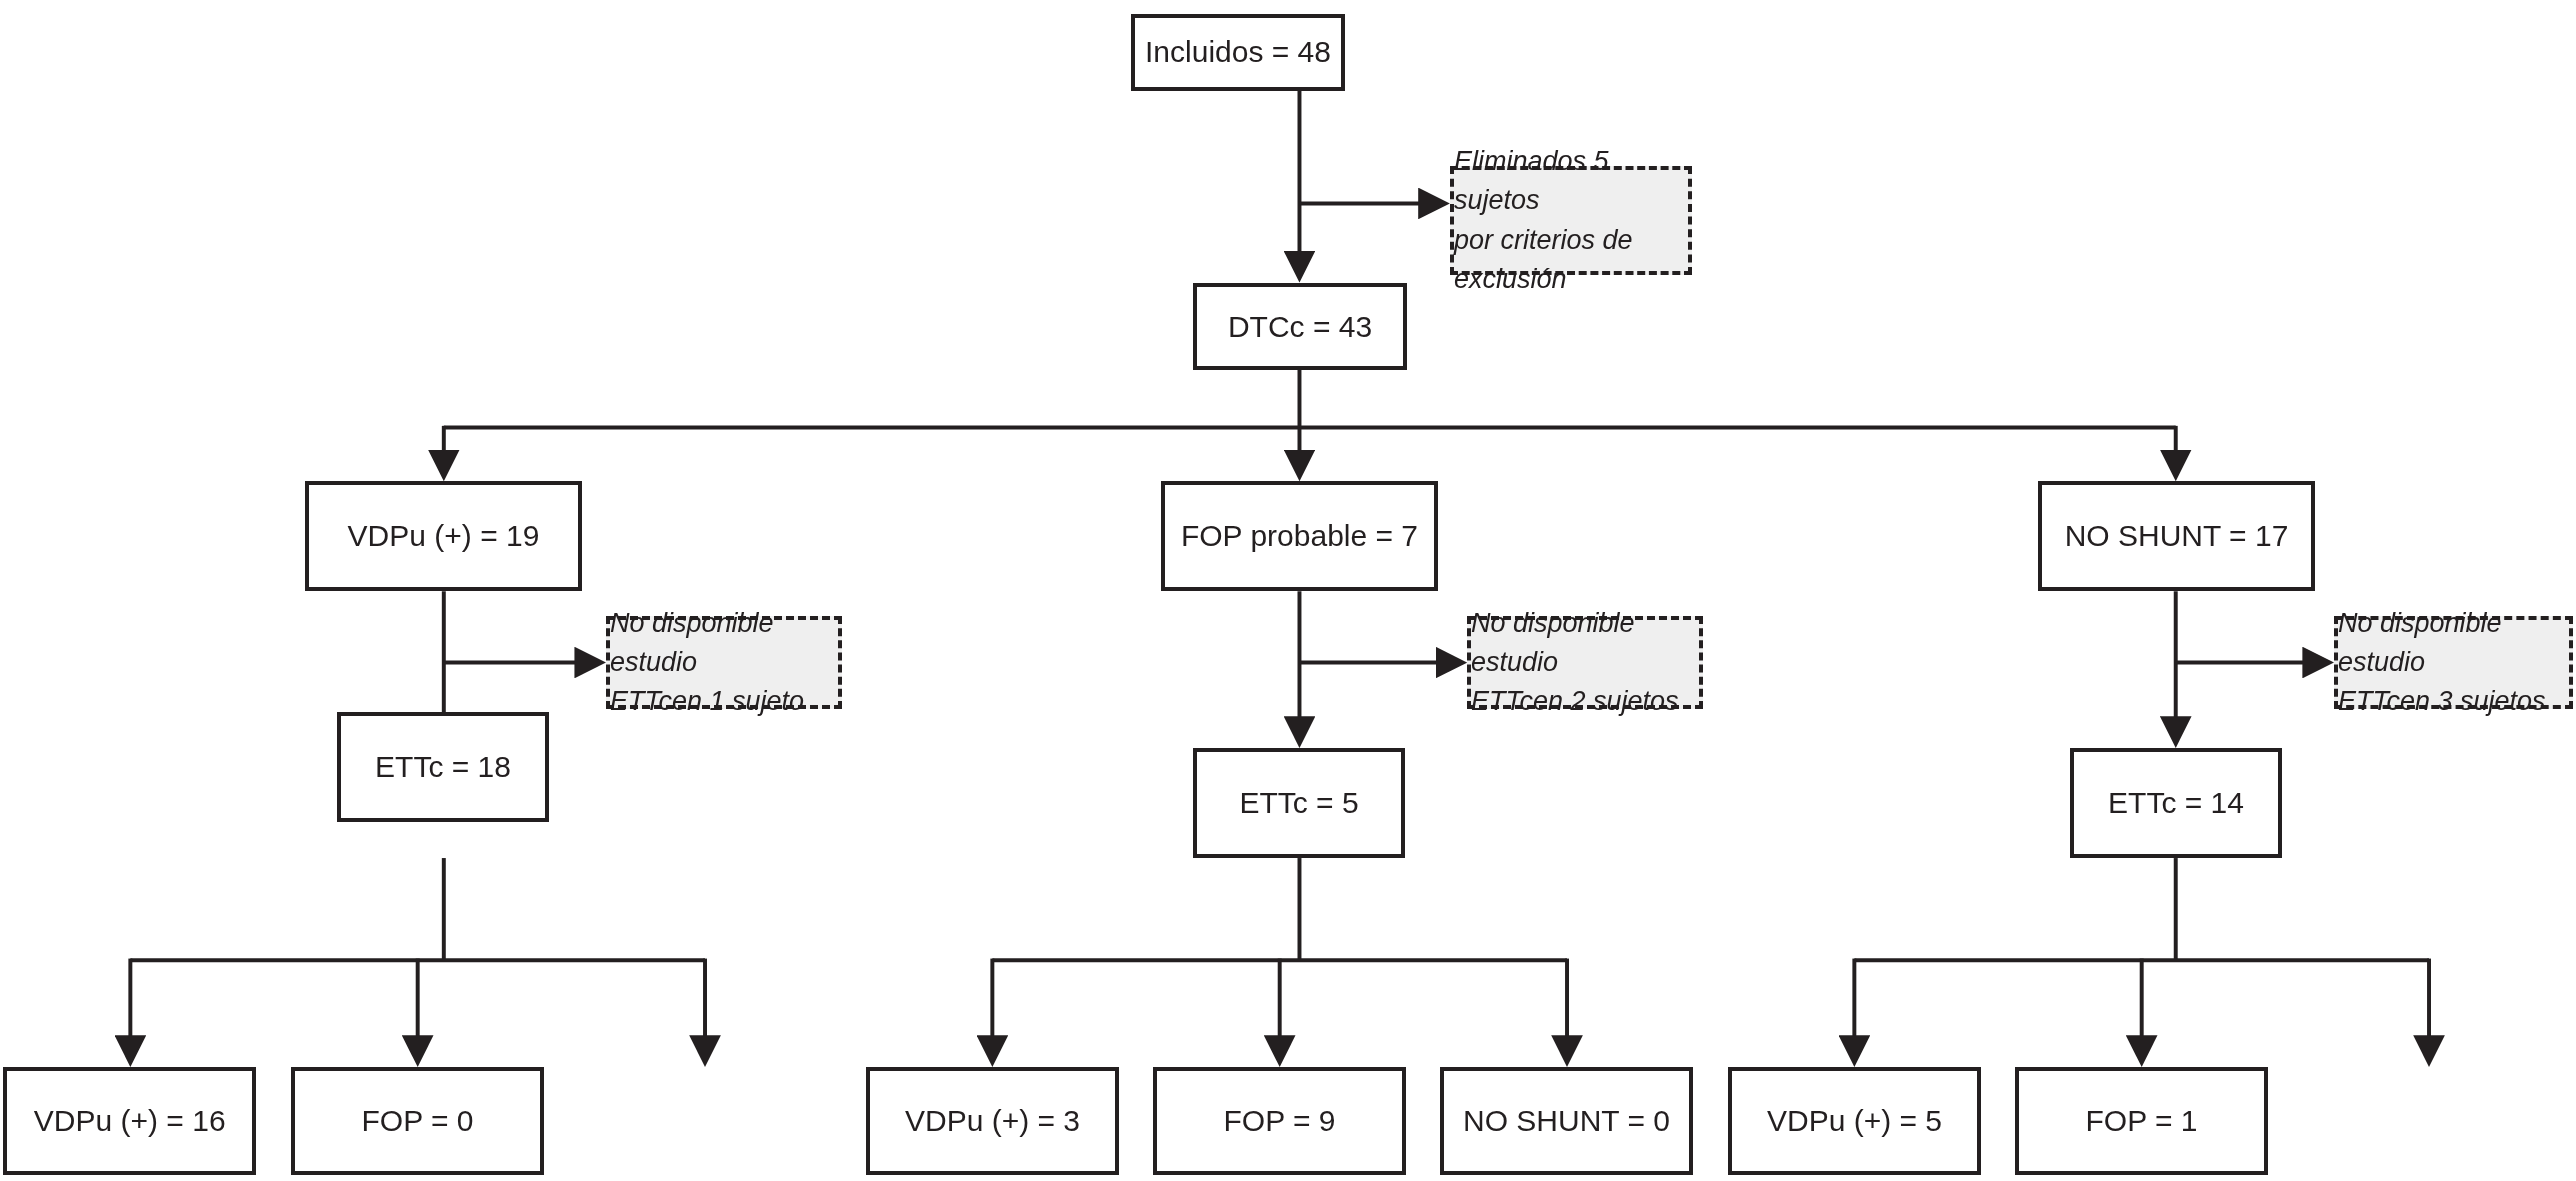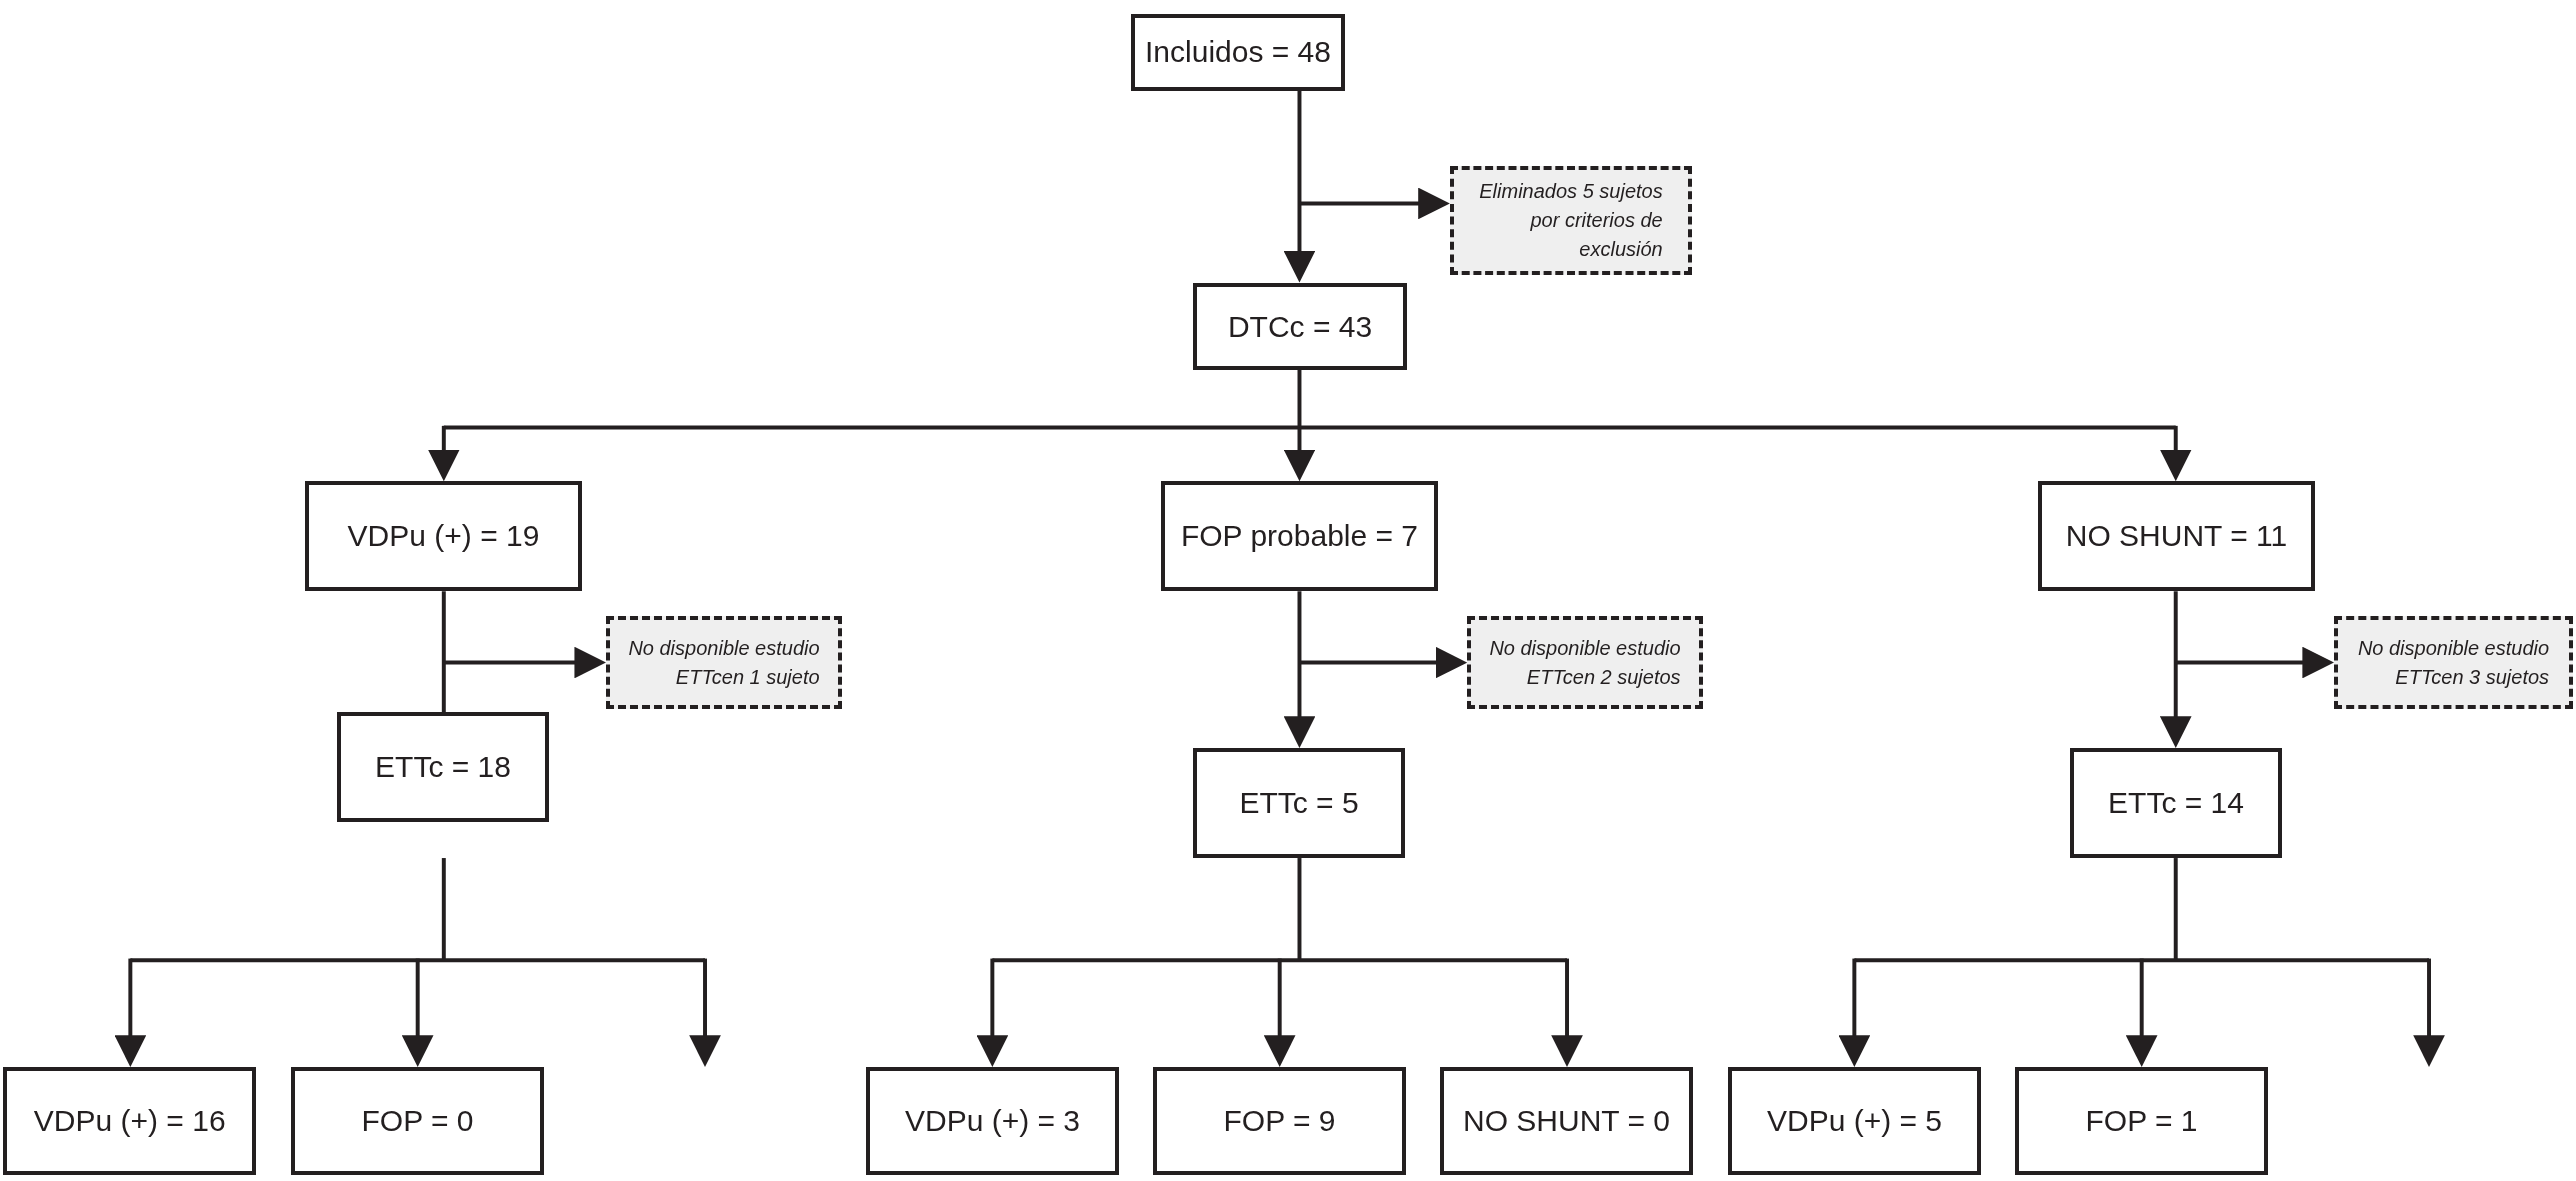--- a/index.html
+++ b/index.html
@@ -42,24 +42,24 @@
     white-space:nowrap;
   }
   .note{
     position:absolute;
     box-sizing:border-box;
     display:flex;
     align-items:center;
     justify-content:center;
     border:4px dashed var(--line);
     background:var(--note-fill);
-    font-size:20px;
+    font-size:27px;
     font-style:italic;
     line-height:1.45;
-    text-align:right;
+    text-align:left;
     white-space:pre-line;
   }
 </style>
 </head>
 <body>
 
 <div class="canvas">
 
   <svg class="wires" viewBox="0 0 3253 1492" aria-hidden="true">
     <defs>
@@ -106,21 +106,21 @@
   <div class="node" style="left:1131px;top:13.5px;width:214px;height:77px">Incluidos = 48</div>
 
   <div class="note" style="left:1450px;top:166px;width:242px;height:109px">Eliminados 5 sujetos
 por criterios de
 exclusión</div>
 
   <div class="node" style="left:1193px;top:283px;width:214px;height:87px">DTCc = 43</div>
 
   <div class="node" style="left:305px;top:481px;width:277px;height:110px">VDPu (+) = 19</div>
   <div class="node" style="left:1161px;top:481px;width:277px;height:110px">FOP probable = 7</div>
-  <div class="node" style="left:2038px;top:481px;width:277px;height:110px">NO SHUNT = 11</div>
+  <div class="node" style="left:2038px;top:481px;width:277px;height:110px">NO SHUNT = 17</div>
 
   <div class="note" style="left:606px;top:616px;width:236px;height:93px">No disponible estudio
 ETTcen 1 sujeto</div>
   <div class="note" style="left:1467px;top:616px;width:236px;height:93px">No disponible estudio
 ETTcen 2 sujetos</div>
   <div class="note" style="left:2334px;top:616px;width:239px;height:93px">No disponible estudio
 ETTcen 3 sujetos</div>
 
   <div class="node" style="left:337px;top:712px;width:212px;height:110px">ETTc = 18</div>
   <div class="node" style="left:1193px;top:748px;width:212px;height:110px">ETTc = 5</div>

